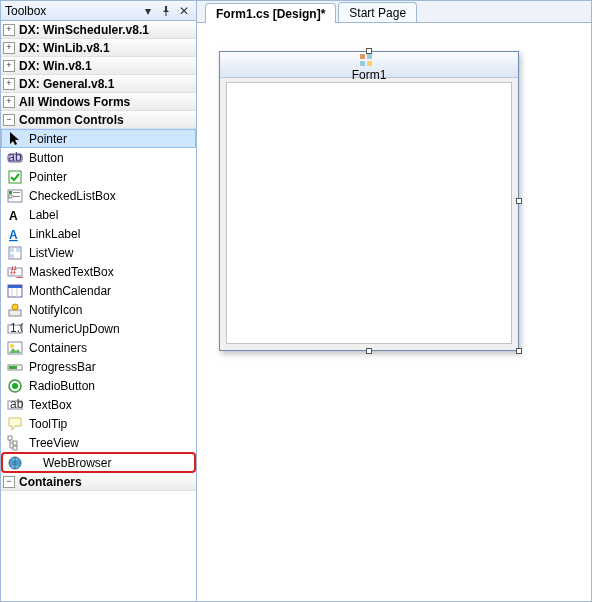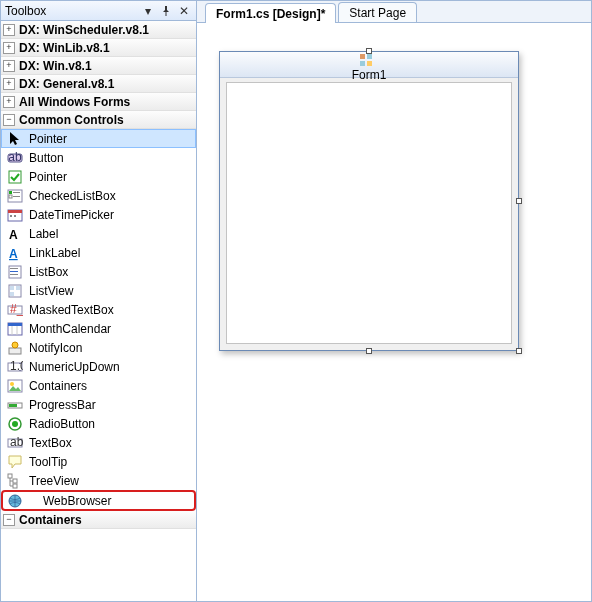--- a/index.html
+++ b/index.html
@@ -114,54 +114,32 @@
             <rect x="2" y="7" width="3" height="3" fill="#fff" stroke="#888"></rect>
             <rect x="6" y="4" width="7" height="1" fill="#888"></rect>
             <rect x="6" y="8" width="7" height="1" fill="#888"></rect>
           </svg>
         </span>
         <span>CheckedListBox</span>
       </div>
       <div class="item">
         <span class="icon">
           <svg width="16" height="16" viewBox="0 0 16 16">
-            <rect x="1" y="3" width="14" height="11" fill="#fff" stroke="#66a"></rect>
-            <rect x="1" y="3" width="14" height="3" fill="#c44"></rect>
-            <rect x="3" y="8" width="2" height="2" fill="#888"></rect>
-            <rect x="7" y="8" width="2" height="2" fill="#888"></rect>
-          </svg>
-        </span>
-        <span>DateTimePicker</span>
-      </div>
-      <div class="item">
-        <span class="icon">
-          <svg width="16" height="16" viewBox="0 0 16 16">
             <text x="2" y="13" font-size="14" font-weight="bold" fill="#000">A</text>
           </svg>
         </span>
         <span>Label</span>
       </div>
       <div class="item">
         <span class="icon">
           <svg width="16" height="16" viewBox="0 0 16 16">
             <text x="2" y="13" font-size="14" font-weight="bold" fill="#06c" text-decoration="underline">A</text>
           </svg>
         </span>
         <span>LinkLabel</span>
-      </div>
-      <div class="item">
-        <span class="icon">
-          <svg width="16" height="16" viewBox="0 0 16 16">
-            <rect x="2" y="2" width="12" height="12" fill="#fff" stroke="#88a"></rect>
-            <rect x="3" y="4" width="8" height="1" fill="#888"></rect>
-            <rect x="3" y="7" width="8" height="1" fill="#36c"></rect>
-            <rect x="3" y="10" width="8" height="1" fill="#888"></rect>
-          </svg>
-        </span>
-        <span>ListBox</span>
       </div>
       <div class="item">
         <span class="icon">
           <svg width="16" height="16" viewBox="0 0 16 16">
             <rect x="2" y="2" width="12" height="12" fill="#fff" stroke="#88a"></rect>
             <rect x="3" y="3" width="4" height="4" fill="#cde"></rect>
             <rect x="9" y="3" width="4" height="4" fill="#cde"></rect>
             <rect x="3" y="9" width="4" height="4" fill="#cde"></rect>
           </svg>
         </span>

